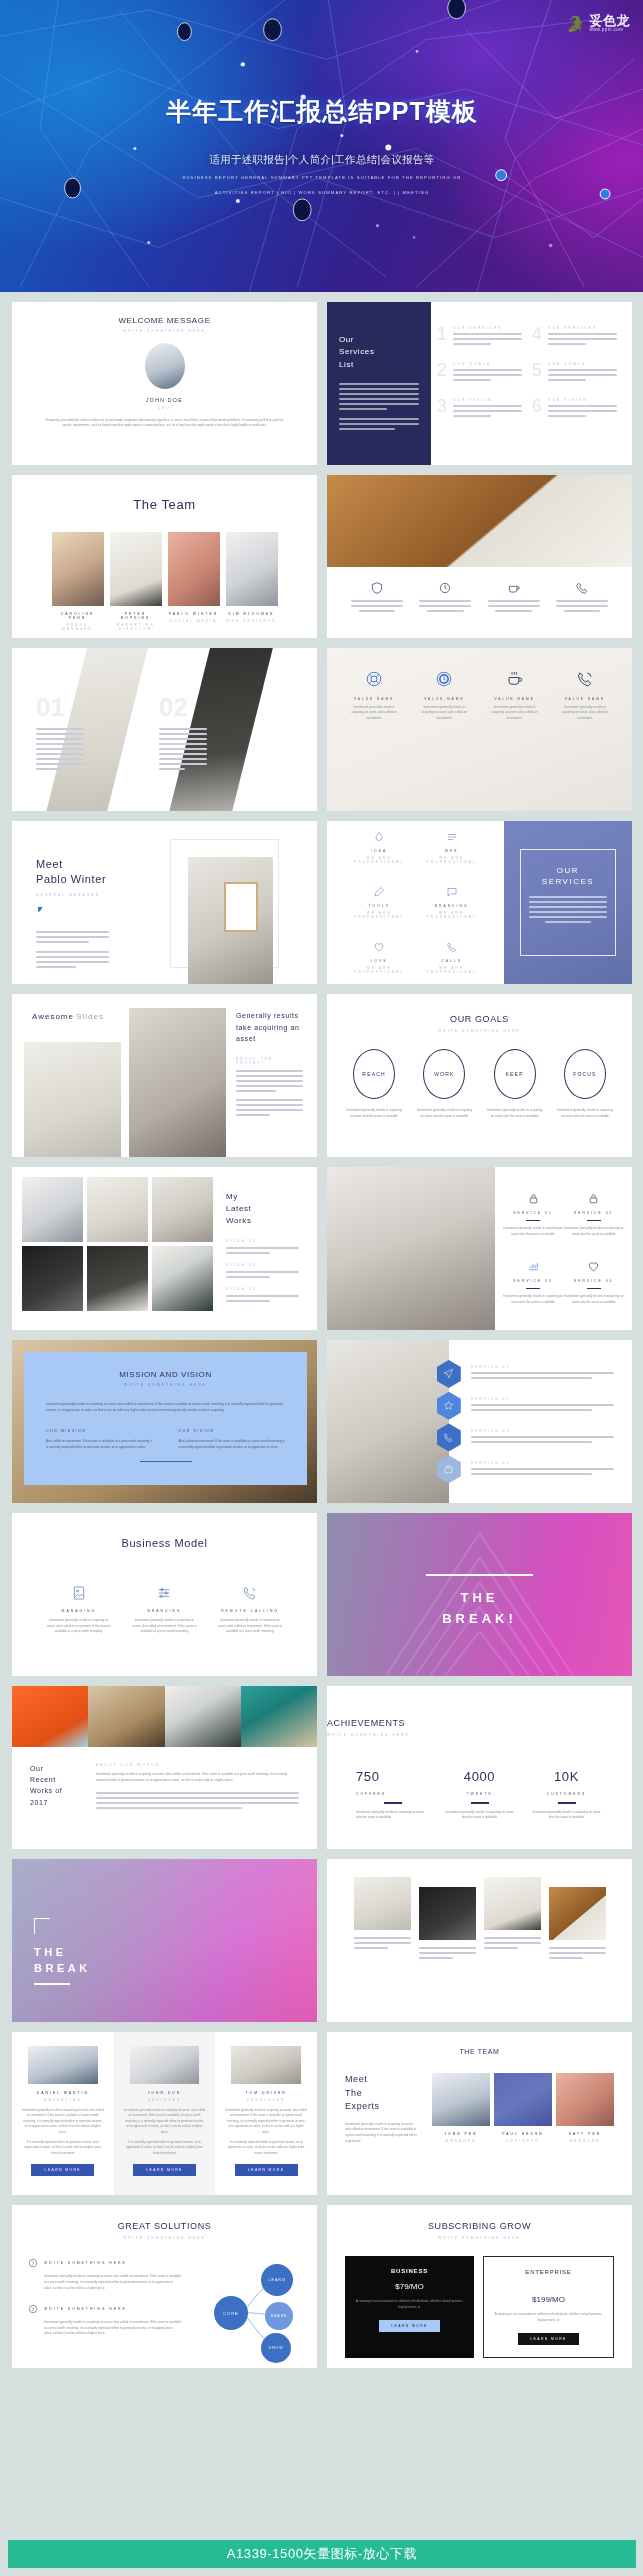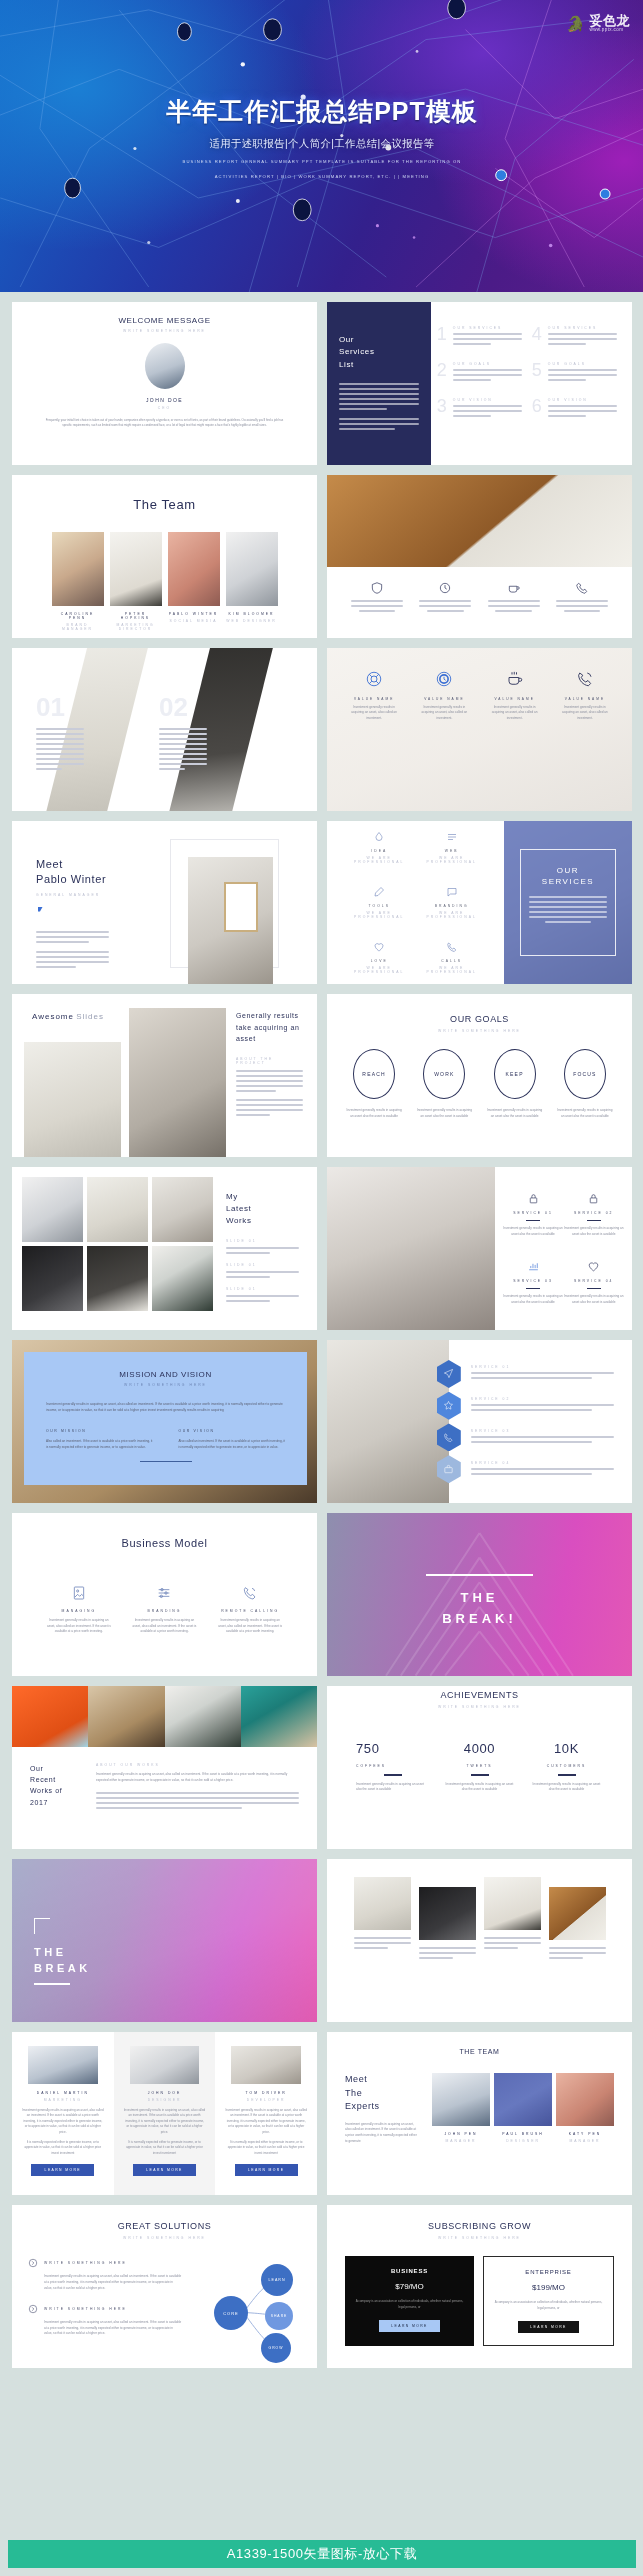--- a/index.html
+++ b/index.html
@@ -42,21 +42,21 @@
   .hero-center {
     position: absolute; left: 0; right: 0; top: 95px;
     text-align: center;
   }
   .hero-title {
     font-size: 25px; font-weight: bold; color: #ffffff;
     letter-spacing: 1px;
     text-shadow: 0 0 10px rgba(60,120,255,.75), 0 1px 2px rgba(0,0,0,.55);
   }
   .hero-sub-cn {
-    margin-top: 9px;
+    margin-top: 25px;
     font-size: 10.4px; color: #e5ecff; letter-spacing: 0.4px;
     text-shadow: 0 0 5px rgba(0,0,0,.5);
   }
   .hero-sub-en {
     margin-top: 7px;
     font-size: 4.2px; color: #cfd9f5; letter-spacing: 1.1px; line-height: 1.85;
   }
 
   
   .deck {
@@ -872,21 +872,21 @@
               <div class="ln"></div>
               <div class="ln"></div>
               <div class="ln"></div>
               <div class="ln" style="width:72%"></div>
             </div>
         </div>
       </div>
     </div>
 
     <div class="slide">
-      <div style="padding-top:4px;text-align:center;">
+      <div style="padding-top:32px;text-align:left;">
         <div class="h-title" style="font-size:9px;">ACHIEVEMENTS</div>
         <div class="kicker" style="margin-top:5px;">WRITE SOMETHING HERE</div>
       </div>
       <div style="display:flex;justify-content:space-around;padding:32px 22px 0;">
         <div style="width:73px;">
           <div class="h-title" style="font-size:13px;font-weight:normal;">750</div>
           <div class="kicker" style="margin-top:8px;color:#4a4f6b;">COFFEES</div>
           <div class="bar" style="width:18px;margin:6px auto;"></div>
           <div class="lorem" style="font-size:3.1px;line-height:1.8;">Investment generally results in acquiring an asset also the asset is available</div>
         </div>
@@ -1061,21 +1061,21 @@
       </div>
       <div style="display:flex;gap:9px;justify-content:center;padding:16px 18px 0;">
         <div style="flex:1;background:#0b0b0b;padding:12px 8px;text-align:center;">
           <div style="font-size:6px;letter-spacing:0.8px;font-weight:bold;color:#ffffff;">BUSINESS</div>
           <div style="font-size:8px;color:#ffffff;margin-top:8px;">$79/MO</div>
           <div style="font-size:3px;line-height:1.9;margin-top:8px;color:#9a9a9a;">A company is an association or collection of individuals, whether natural persons, legal persons, or</div>
           <div style="margin:10px auto 0;background:#a8c8f5;color:#16233f;font-size:3.4px;letter-spacing:1.4px;padding:4px 0;width:61px;">LEARN MORE</div>
         </div>
         <div style="flex:1;border:1.2px solid #2a2a2a;padding:12px 8px;text-align:center;">
           <div class="h-title" style="font-size:6px;letter-spacing:0.8px;">ENTERPRISE</div>
-          <div style="font-size:8px;color:#2b3159;margin-top:8px;">$199/MO</div>
+          <div style="font-size:8px;color:#2b3159;margin-top:20px;">$199/MO</div>
           <div class="lorem" style="font-size:3px;line-height:1.9;margin-top:8px;">A company is an association or collection of individuals, whether natural persons, legal persons, or</div>
           <div style="margin:10px auto 0;background:#141414;color:#fff;font-size:3.4px;letter-spacing:1.4px;padding:4px 0;width:61px;">LEARN MORE</div>
         </div>
       </div>
     </div>
 
   </div>
 
   <div class="footer">
     <span class="footer-text">A1339-1500矢量图标-放心下载</span>

